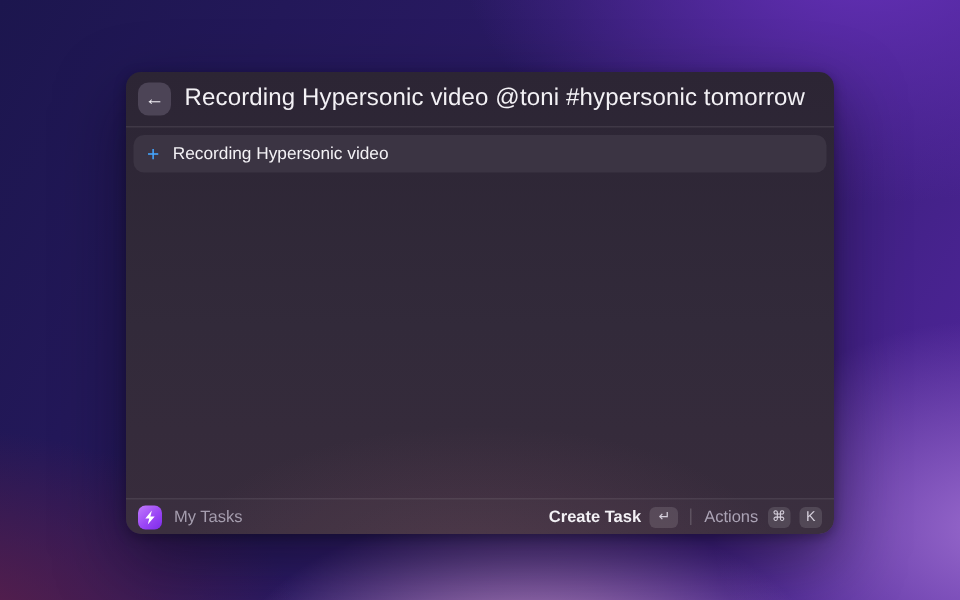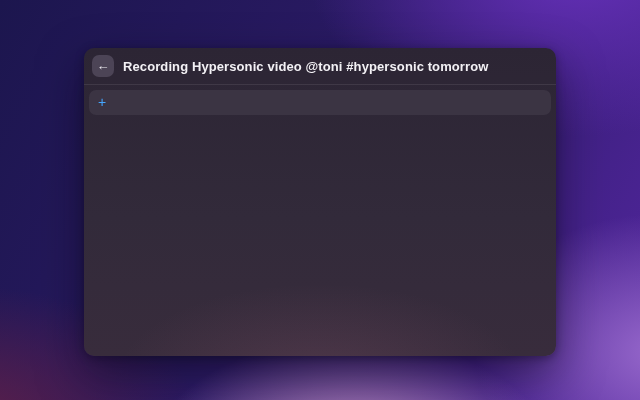--- a/index.html
+++ b/index.html
@@ -43,22 +43,22 @@
     border-radius: 7px;
     background: #4c4456;
     color: #edebf1;
     font-size: 13px; line-height: 22px;
     text-align: center;
     cursor: default;
     flex: 0 0 auto;
   }
   .query-text {
     color: #f3f1f5;
-    font-size: 13px;
-    font-weight: 700;
+    font-size: 16px;
+    font-weight: 400;
     letter-spacing: 0.1px;
     white-space: nowrap;
   }
 
   
   .list { flex: 1 1 auto; padding: 5px 5px 0 5px; }
   .row {
     height: 25px;
     border-radius: 7px;
     background: #3b3443;
@@ -147,17 +147,37 @@
   <div class="header">
     <div class="back-btn">
       <span>←</span>
     </div>
     <div class="query-text">Recording Hypersonic video @toni #hypersonic tomorrow</div>
   </div>
 
   <div class="list">
     <div class="row">
       <span class="plus-icon">+</span>
+      <span class="row-title">Recording Hypersonic video</span>
     </div>
   </div>
 
+  <div class="footer">
+    <span class="app-icon">
+      <svg class="bolt-svg" width="10" height="10" viewBox="0 0 16 16">
+        <path d="M10 0.5 L3 9 h4.2 L5.6 15.5 L13 6.8 H8.4 Z" fill="#ffffff"></path>
+      </svg>
+    </span>
+    <span class="footer-app-label">My Tasks</span>
+
+    <span class="footer-right">
+      <span class="primary-action-label">Create Task</span>
+      <span class="keycap wide">
+        <span>↵</span>
+      </span>
+      <span class="vsep"></span>
+      <span class="secondary-action-label">Actions</span>
+      <span class="keycap">⌘</span>
+      <span class="keycap">K</span>
+    </span>
+  </div>
 
 </div>
 
 </body></html>

